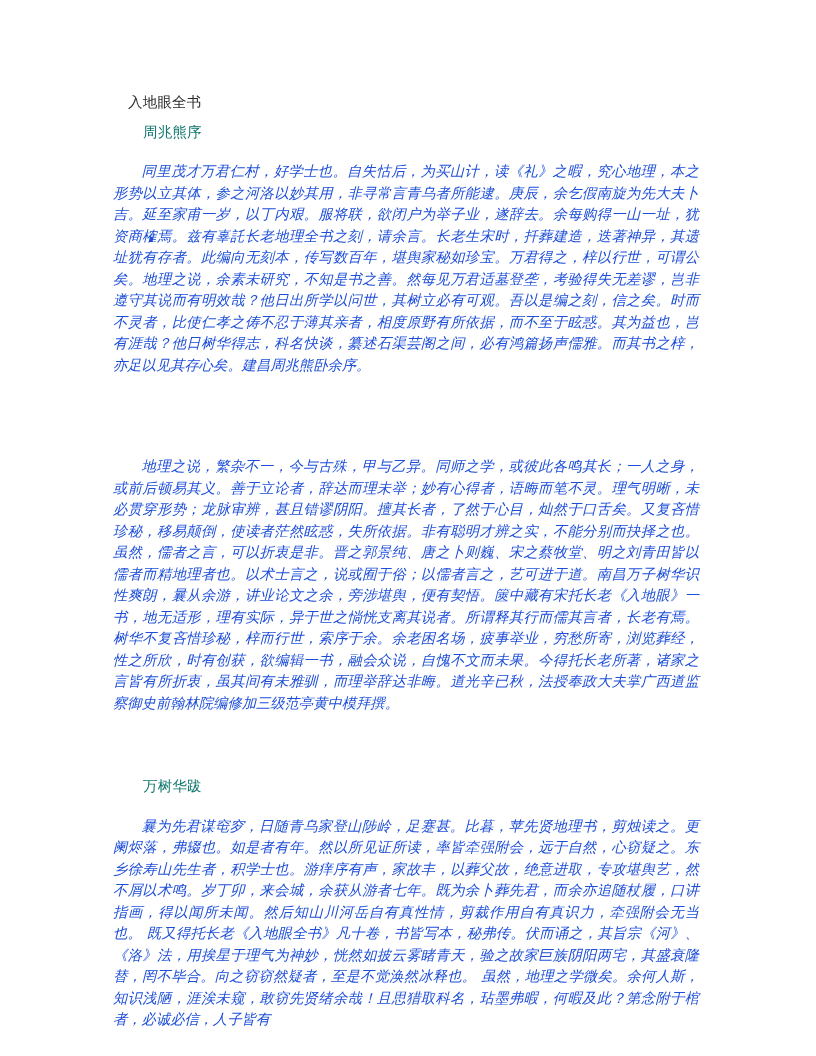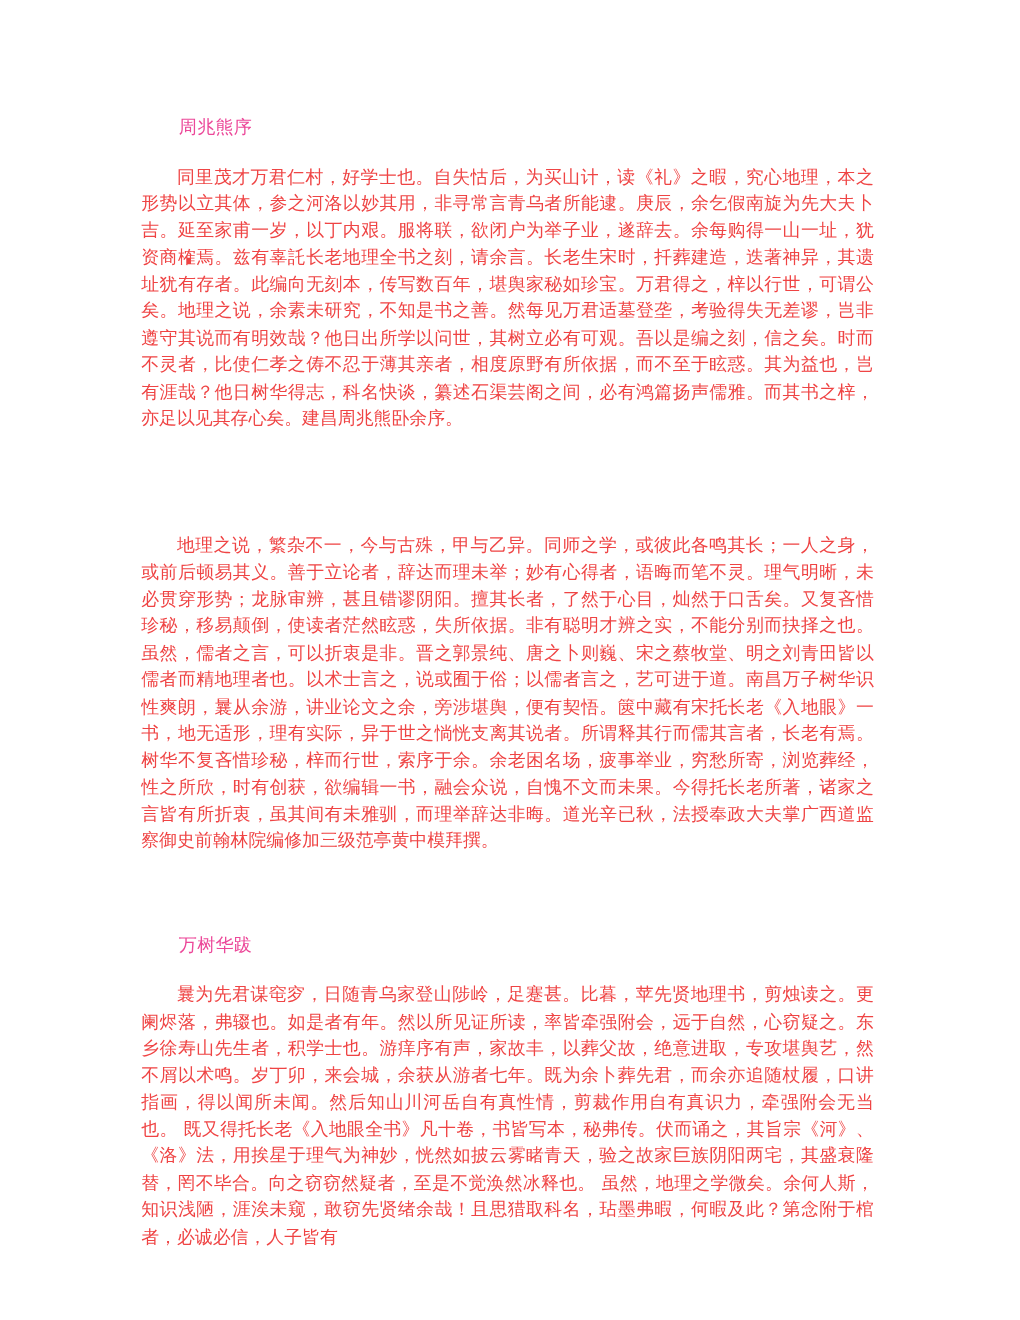--- a/index.html
+++ b/index.html
@@ -37,47 +37,49 @@
     margin: 0 0 8px 0;
     font-weight: normal;
     letter-spacing: 0.2px;
   }
   .section {
     margin: 0;
   }
   .sec-heading {
     font-size: 14.5px;
     line-height: 21.5px;
-    color: #ec4899;
+    color: #0f766e;
     font-weight: normal;
     text-indent: 30px;
     margin: 0;
     letter-spacing: 0.2px;
   }
   .sec-body {
     font-size: 14.3px;
     line-height: 21.5px;
-    color: #ef4444;
+    color: #1d4ed8;
     text-align: justify;
     text-justify: inter-ideograph;
     text-indent: 2em;
     margin: 0;
     letter-spacing: 0px;
     word-break: break-all;
+    font-style: italic;
   }
   .gap-heading-body { height: 18px; }
   .gap-section { height: 62px; }
   .gap-section-2 { height: 62px; }
 </style>
 </head>
 <body>
 
 <div class="page">
   <div class="content">
 
+    <div class="doc-title">入地眼全书</div>
 
     <div class="section">
       <div class="sec-heading">周兆熊序</div>
       <div class="gap-heading-body"></div>
       <div class="sec-body">同里茂才万君仁村，好学士也。自失怙后，为买山计，读《礼》之暇，究心地理，本之形势以立其体，参之河洛以妙其用，非寻常言青乌者所能逮。庚辰，余乞假南旋为先大夫卜吉。延至家甫一岁，以丁内艰。服将联，欲闭户为举子业，遂辞去。余每购得一山一址，犹资商榷焉。兹有辜託长老地理全书之刻，请余言。长老生宋时，扦葬建造，迭著神异，其遗址犹有存者。此编向无刻本，传写数百年，堪舆家秘如珍宝。万君得之，梓以行世，可谓公矣。地理之说，余素未研究，不知是书之善。然每见万君适墓登垄，考验得失无差谬，岂非遵守其说而有明效哉？他日出所学以问世，其树立必有可观。吾以是编之刻，信之矣。时而不灵者，比使仁孝之俦不忍于薄其亲者，相度原野有所依据，而不至于眩惑。其为益也，岂有涯哉？他日树华得志，科名快谈，纂述石渠芸阁之间，必有鸿篇扬声儒雅。而其书之梓，亦足以见其存心矣。建昌周兆熊卧余序。</div>
     </div>
 
     <div class="gap-section"></div>
 
     <div class="section">

